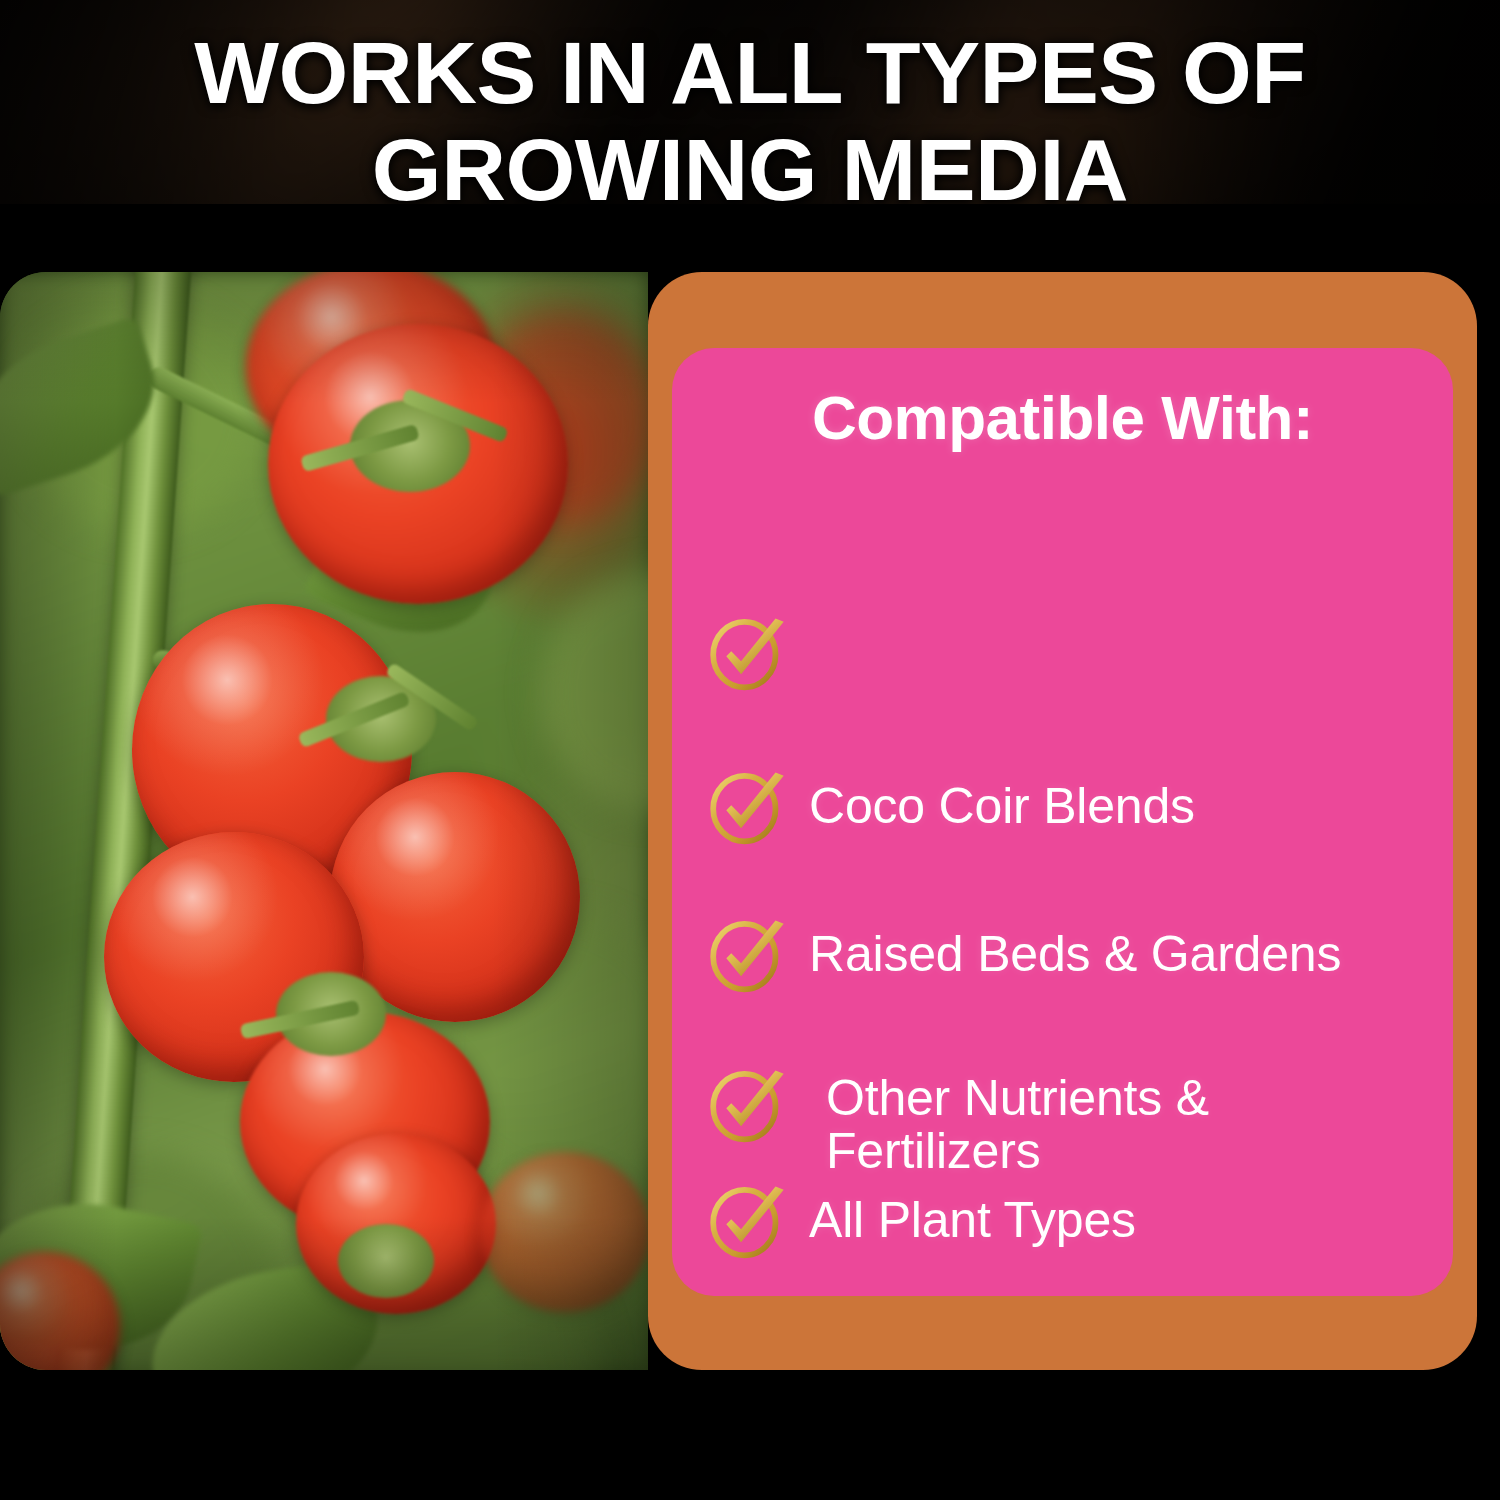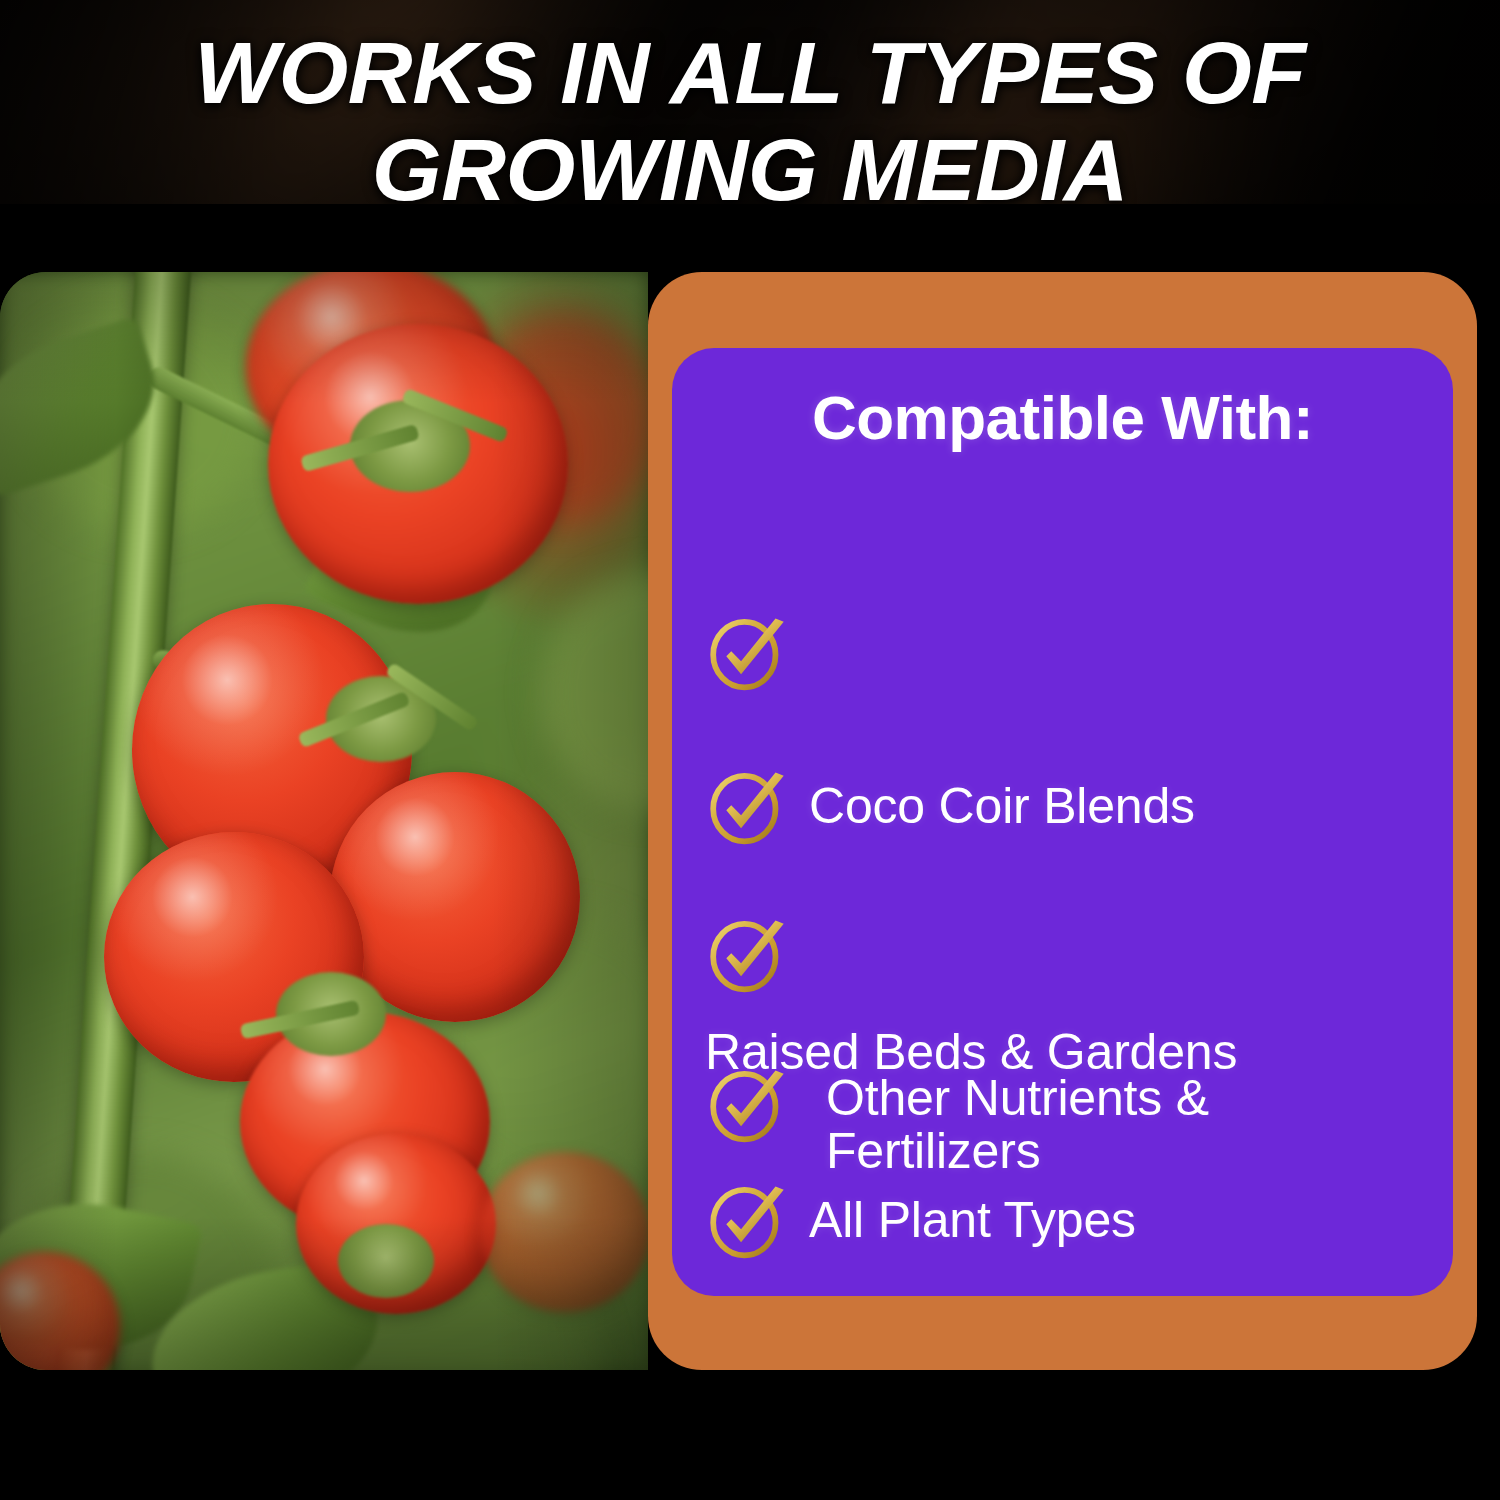--- a/index.html
+++ b/index.html
@@ -19,21 +19,20 @@
     overflow:hidden;
   }
 
   
   .hero-band {
     position:absolute;
     left:0; top:0;
     width:1500px; height:204px;
     overflow:hidden;
     background:#120c08;
-    font-style:italic;
   }
   
   .hero-bg {
     position:absolute; inset:-60px;
     background:
       linear-gradient(118deg, rgba(0,0,0,0.92) 0%, rgba(0,0,0,0.10) 26%, rgba(0,0,0,0.86) 44%, rgba(0,0,0,0.05) 62%, rgba(0,0,0,0.92) 86%),
       linear-gradient(104deg, rgba(24,16,10,0.95) 0%, rgba(95,62,35,0.55) 30%, rgba(18,12,8,0.98) 52%, rgba(86,55,30,0.45) 72%, rgba(12,8,5,1) 100%),
       radial-gradient(ellipse 900px 420px at 74% 104%, rgba(176,108,52,0.55) 0%, rgba(120,72,34,0.22) 42%, rgba(0,0,0,0) 74%),
       radial-gradient(ellipse 700px 380px at 22% 8%, rgba(70,46,26,0.55) 0%, rgba(0,0,0,0) 70%),
       linear-gradient(180deg, #241811 0%, #140d08 55%, #070503 100%);
@@ -141,21 +140,21 @@
     position:absolute;
     left:648px; top:272px;
     width:829px; height:1098px;
     background:#cc7539;
     border-radius:54px;
   }
   .inner-panel {
     position:absolute;
     left:24px; top:76px;
     width:781px; height:948px;
-    background:#6d28d9;
+    background:#ec4899;
     border-radius:42px;
     overflow:hidden;
   }
 
   .panel-heading {
     position:absolute;
     left:0; top:34px;
     width:781px;
     text-align:center;
     color:#ffffff;
@@ -292,21 +291,21 @@
         <li class="check-item" style="top:264px;">
           <span class="icon-wrap">
             <svg viewBox="0 0 100 100" width="82" height="82" aria-hidden="true">
               <ellipse cx="48" cy="52" rx="38" ry="40" fill="none" stroke="url(#g1)" stroke-width="7"></ellipse>
               <path d="M26 54 L44 76 L96 12 L86 8 L44 60 L32 48 Z" fill="url(#g2)"></path>
             </svg>
           </span>
           <span class="item-label">Coco Coir Blends</span>
         </li>
 
-        <li class="check-item" style="top:412px;flex-direction:column;">
+        <li class="check-item" style="top:412px;">
           <span class="icon-wrap">
             <svg viewBox="0 0 100 100" width="82" height="82" aria-hidden="true">
               <ellipse cx="48" cy="52" rx="38" ry="40" fill="none" stroke="url(#g1)" stroke-width="7"></ellipse>
               <path d="M26 54 L44 76 L96 12 L86 8 L44 60 L32 48 Z" fill="url(#g2)"></path>
             </svg>
           </span>
           <span class="item-label">Raised Beds &amp; Gardens</span>
         </li>
 
         <li class="check-item two-line" style="top:562px;gap:39px;">

